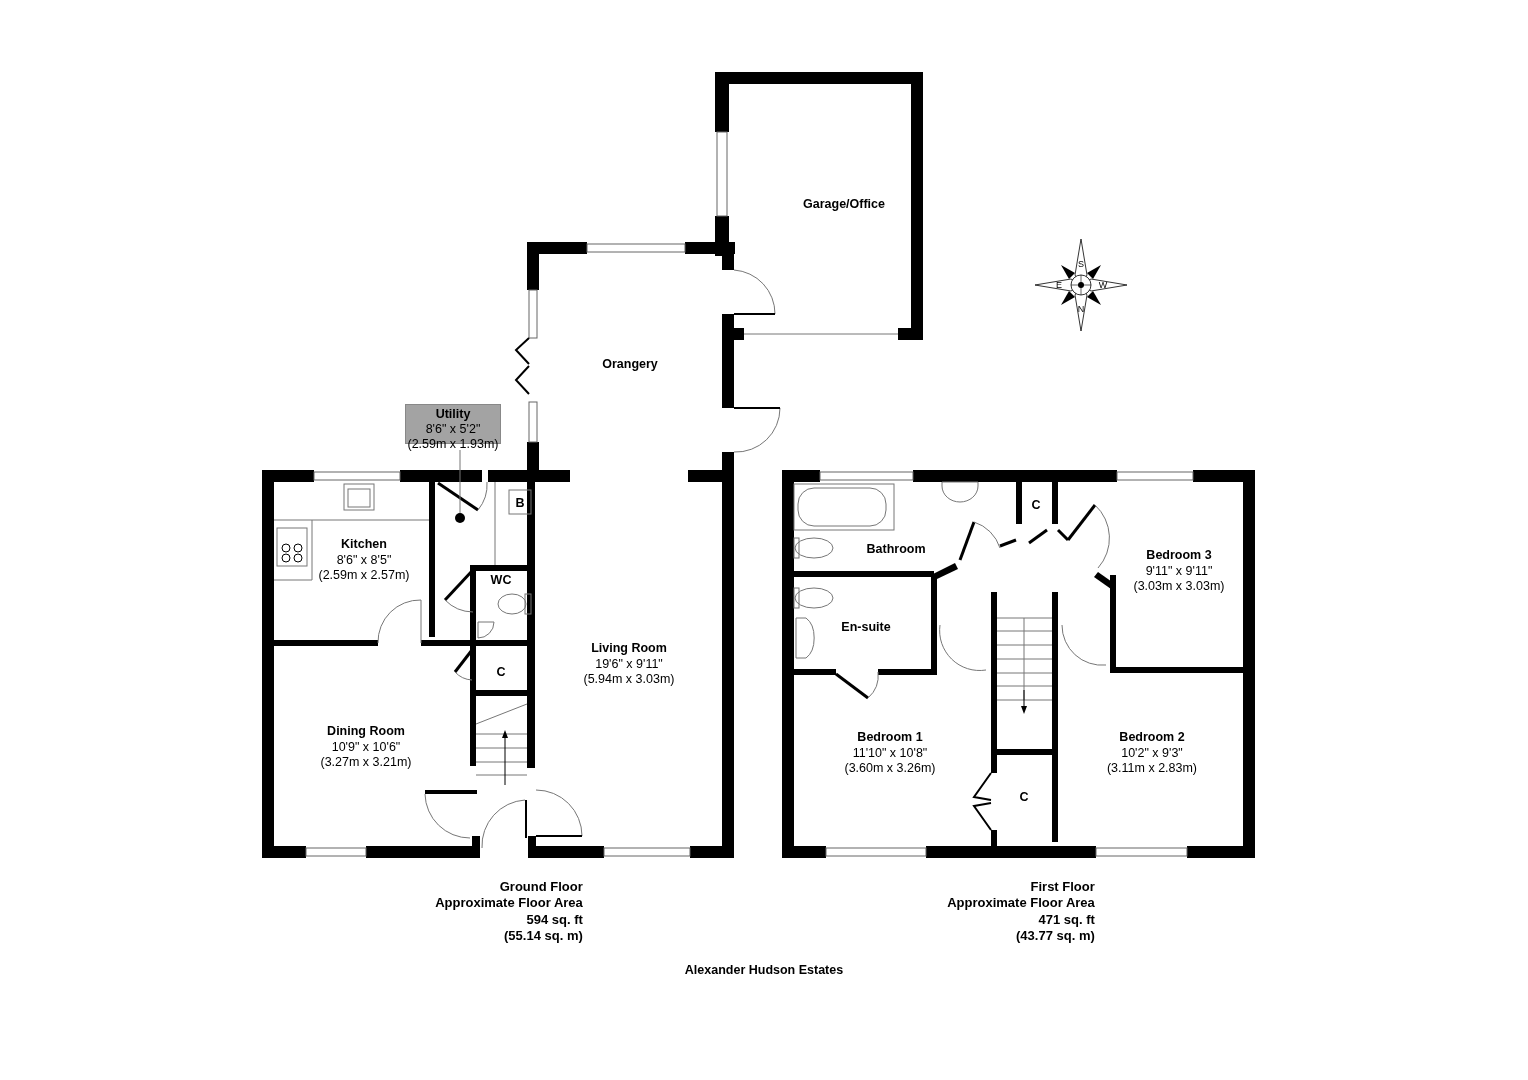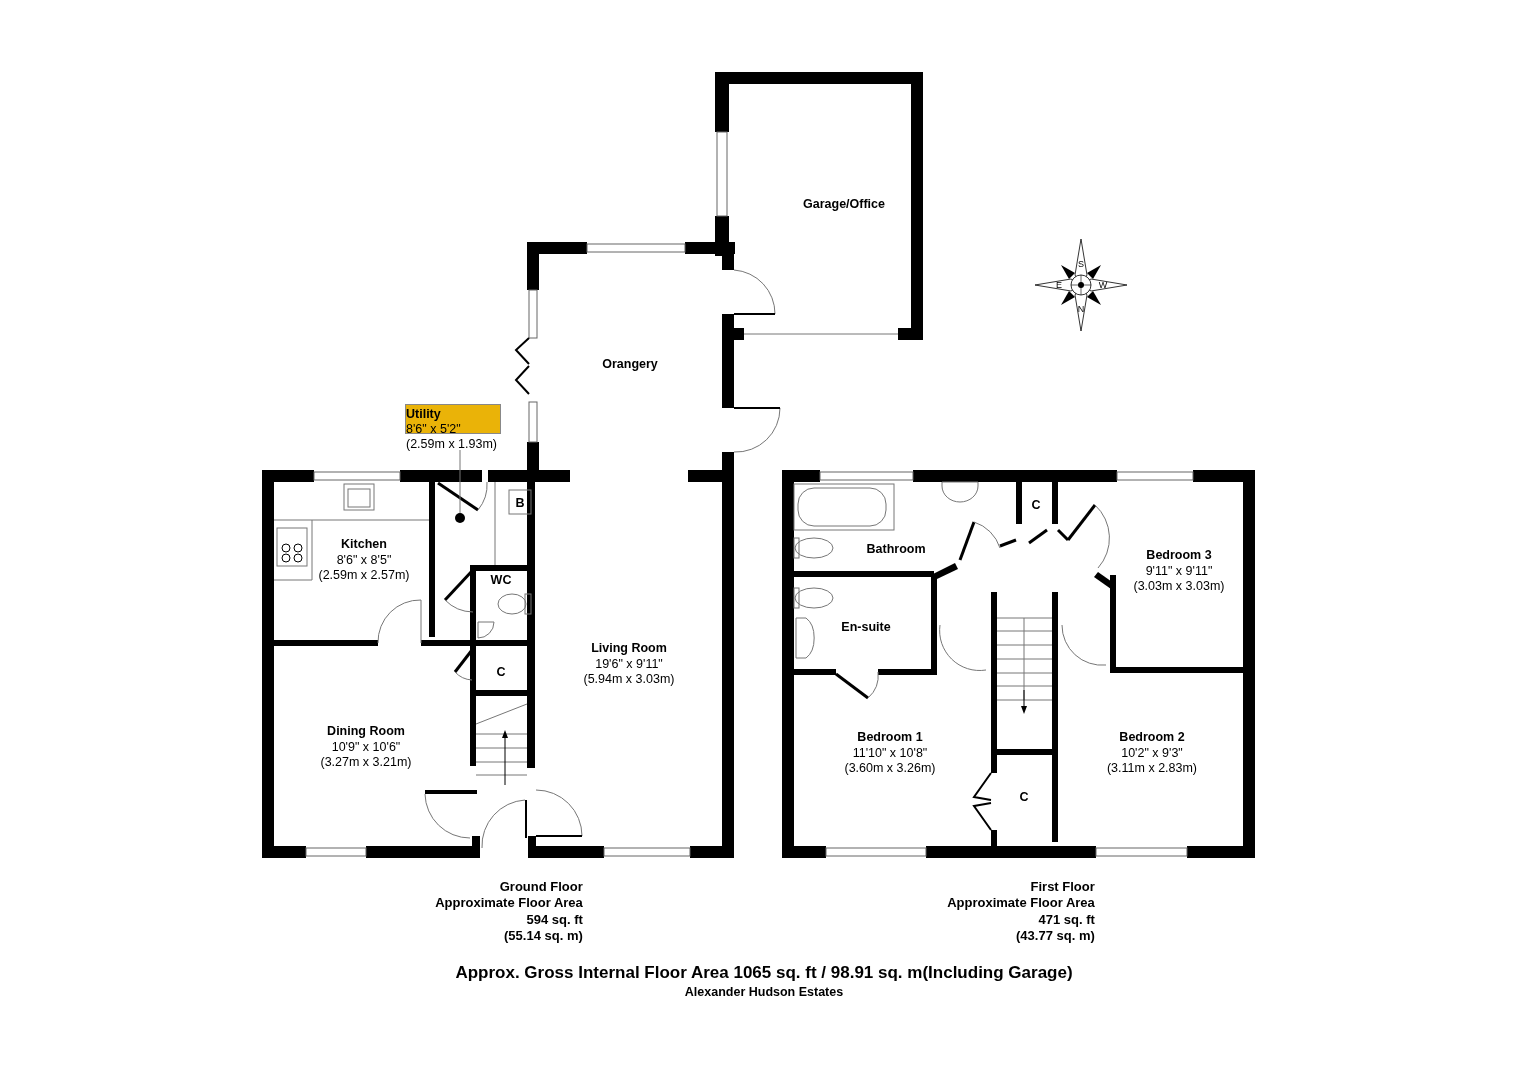--- a/index.html
+++ b/index.html
@@ -7,21 +7,21 @@
   svg { position: absolute; left: 0; top: 0; }
   .wall { fill: #000; }
   .thin { stroke: #000; stroke-width: 1; fill: none; }
   .thin-grey { stroke: #777; stroke-width: 1; fill: none; }
   .door-leaf { stroke: #000; stroke-width: 3; fill: none; }
   .win { fill: #fff; stroke: #666; stroke-width: 1; }
   .lbl { position: absolute; text-align: center; transform: translateX(-50%); white-space: nowrap; line-height: 1.25; }
   .lbl .name { font-weight: bold; font-size: 12.5px; }
   .lbl .dim { font-size: 12.5px; }
   .small-tag { position: absolute; font-weight: bold; font-size: 12.5px; transform: translate(-50%, -50%); }
-  .utility-box { position: absolute; left: 405px; top: 404px; width: 96px; height: 30px; border: 1px solid #888; background: #eab308; font-size: 12.5px; line-height: 1.2; padding-top: 2px; box-sizing: border-box; }
+  .utility-box { position: absolute; left: 405px; top: 404px; width: 96px; height: 40px; border: 1px solid #888; background: #a3a3a3; text-align: center; font-size: 12.5px; line-height: 1.2; padding-top: 2px; box-sizing: border-box; }
   .utility-box .name { font-weight: bold; }
   .floor-summary { position: absolute; transform: translateX(-50%); text-align: right; font-weight: bold; font-size: 13px; line-height: 1.25; font-family: "Liberation Sans", sans-serif; }
   .footer { position: absolute; left: 764px; top: 962px; transform: translateX(-50%); text-align: center; }
   .footer .gross { font-weight: bold; font-size: 17px; line-height: 22px; }
   .footer .note { font-size: 12.5px; line-height: 16px; }
   .footer .company { font-weight: bold; font-size: 12.5px; line-height: 16px; }
   .compass-letter { font-size: 9px; font-family: "Liberation Sans", sans-serif; }
 </style>
 </head>
 <body>
@@ -321,15 +321,14 @@
 </div>
 
 <div class="floor-summary" style="left:1021px; top:879px;">
   <div>First Floor</div>
   <div>Approximate Floor Area</div>
   <div>471 sq. ft</div>
   <div>(43.77 sq. m)</div>
 </div>
 
 <div class="footer">
-  <div class="gross">Approx. Gross Internal Floor Area 1065 sq. ft / 98.91 sq. m(Including Garage)</div>
   <div class="company">Alexander Hudson Estates</div>
 </div>
 
 </body></html>

